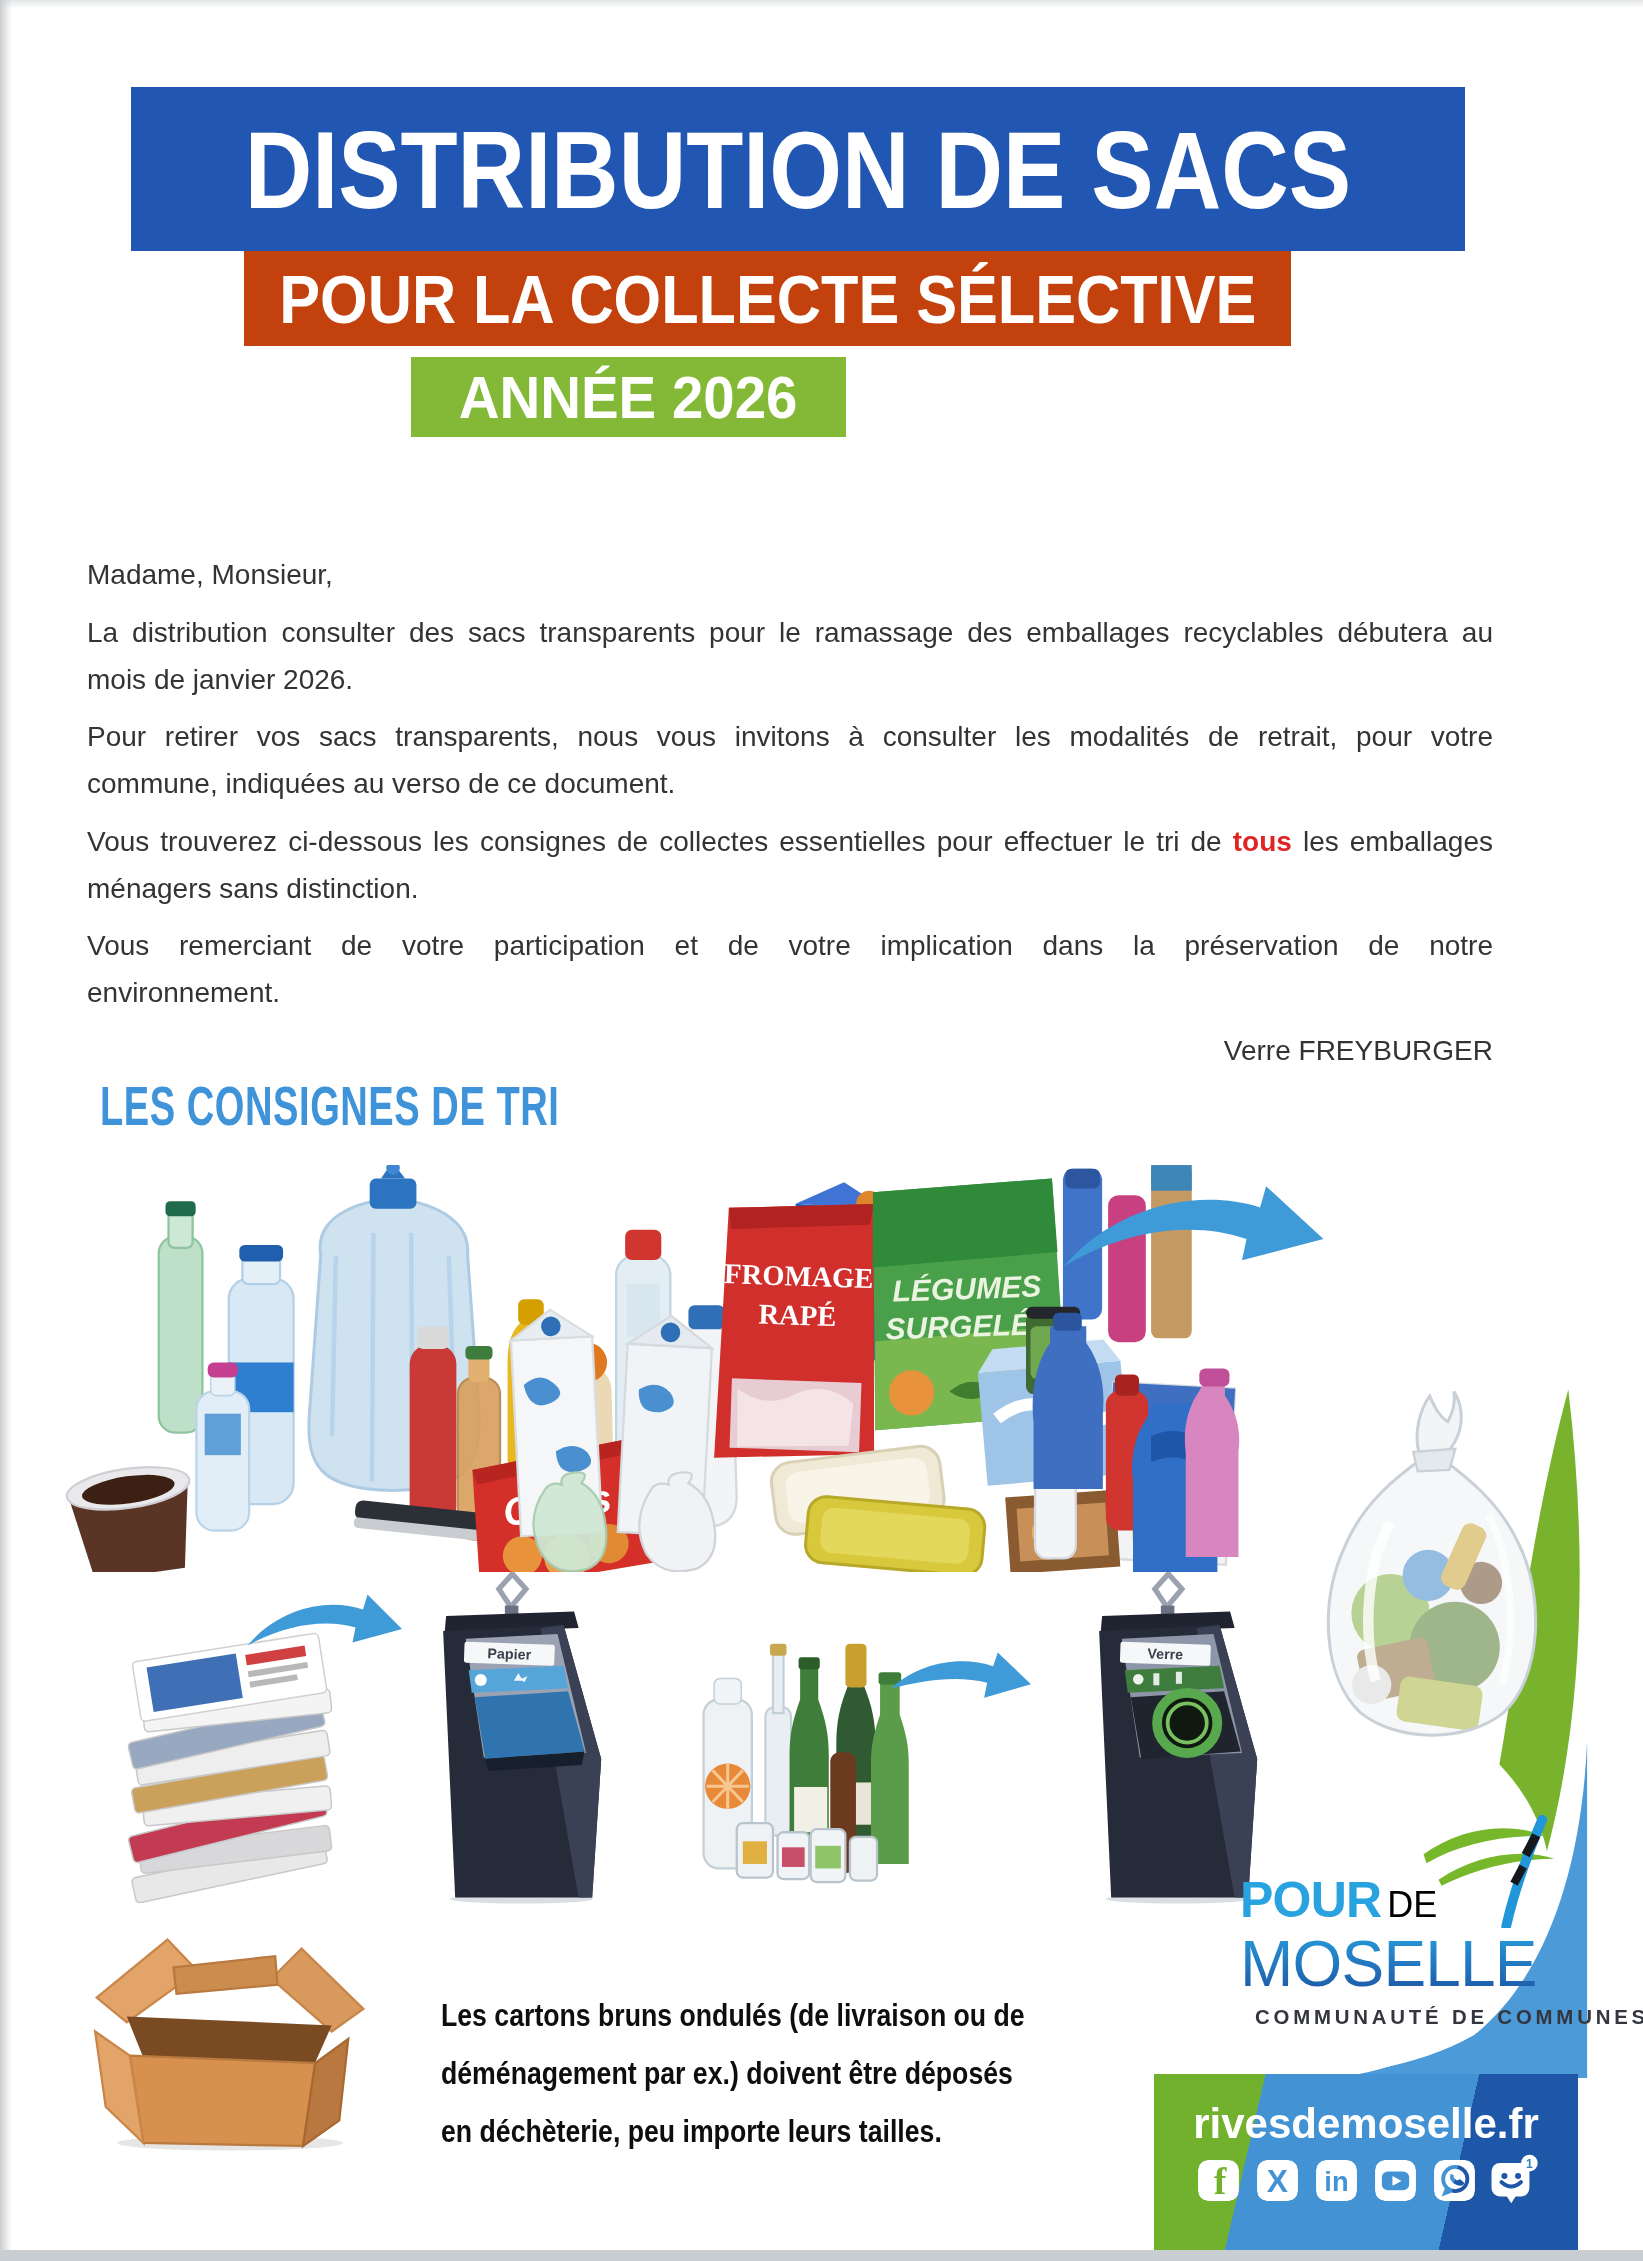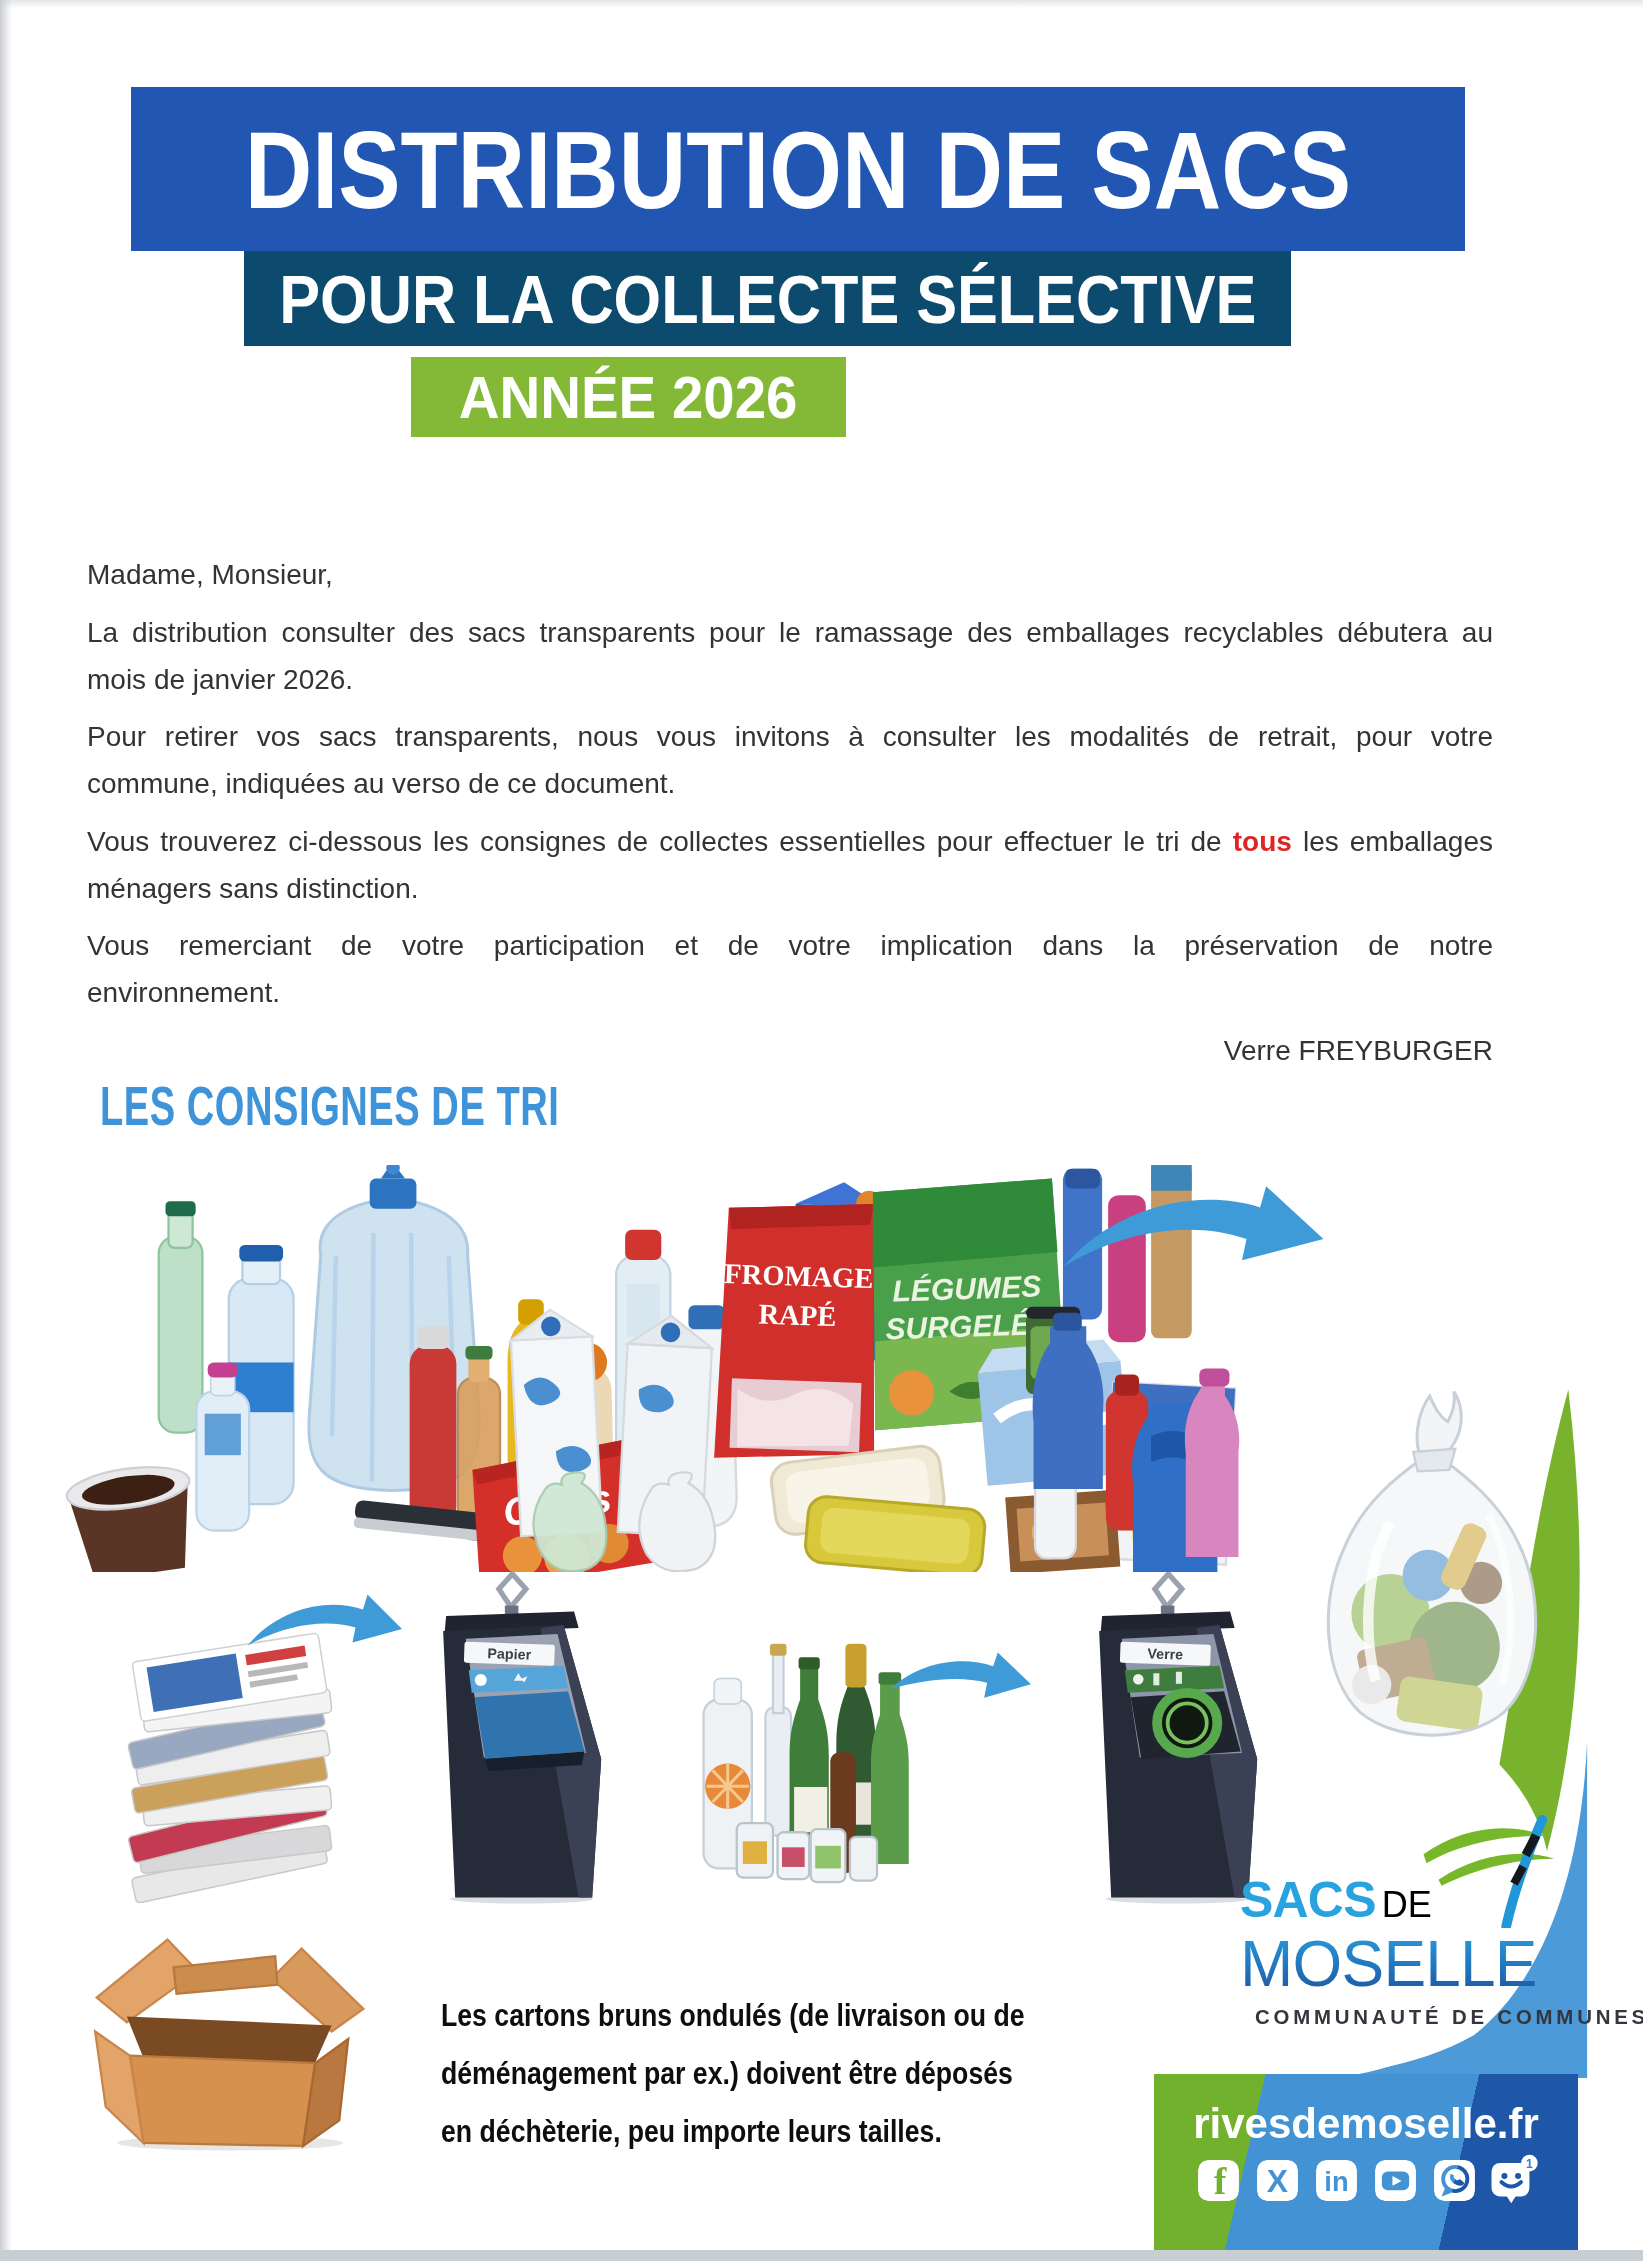--- a/index.html
+++ b/index.html
@@ -11,21 +11,21 @@
   .edge-left{position:absolute;left:0;top:0;bottom:0;width:12px;
     background:linear-gradient(to right,rgba(160,165,170,.55),rgba(255,255,255,0));}
   .edge-top{position:absolute;left:0;top:0;right:0;height:7.5px;
     background:linear-gradient(to bottom,rgba(200,204,208,.5),rgba(255,255,255,0));}
   .edge-bottom{position:absolute;left:0;bottom:0;right:0;height:10.6px;background:#c9ced3;}
 
   
   .banner{position:absolute;display:flex;align-items:center;justify-content:center;color:#fff;}
   #banner1{left:131px;top:87px;width:1334px;height:164px;background:#2156b2;}
   #banner1 .bt{font-size:110px;font-weight:800;transform:scaleX(.85);white-space:nowrap;}
-  #banner2{left:244px;top:251px;width:1047px;height:95px;background:#0c4a6e;}
+  #banner2{left:244px;top:251px;width:1047px;height:95px;background:#c2410c;}
   #banner2 .bt{font-size:68px;font-weight:800;transform:scaleX(.9);white-space:nowrap;}
   #banner3{left:411px;top:357px;width:435px;height:80px;background:#83b936;}
   #banner3 .bt{font-size:60px;font-weight:800;transform:scaleX(.94);white-space:nowrap;}
 
   
   #letter{position:absolute;left:87px;top:507px;width:1406px;color:#333;
     font-size:28px;line-height:47px;font-weight:400;margin-top:44px;}
   #letter .para{margin:0 0 10.6px 0;}
   .jl{text-align:justify;text-align-last:justify;}
   .ll{text-align:left;}
@@ -444,21 +444,21 @@
   </div>
 
   <svg class="art" style="left:1416px;top:1815px;" width="139" height="113" viewBox="0 0 185 150">
     <path d="M 10,52 C 60,16 122,8 174,28 C 118,26 58,38 14,64 Z" fill="#76b82a"></path>
     <path d="M 30,86 C 80,52 142,44 184,58 C 132,58 78,72 34,94 Z" fill="#76b82a"></path>
     <path d="M 168,6 C 150,48 132,95 120,148" stroke="#2196d8" stroke-width="13" fill="none" stroke-linecap="round"></path>
     <rect x="138" y="34" width="30" height="12" fill="#15181c" transform="rotate(-62 153 40)"></rect>
     <rect x="124" y="74" width="26" height="11" fill="#15181c" transform="rotate(-62 137 80)"></rect>
   </svg>
   <div id="logo-line1">
-    <span class="big">SACS</span><span class="lite">DE</span>
+    <span class="big">POUR</span><span class="lite">DE</span>
   </div>
   <div id="logo-line2">MOSELLE</div>
   <div id="logo-tagline">COMMUNAUTÉ DE COMMUNES</div>
 
   <div id="footer">
     <div id="footer-url">rivesdemoselle.fr</div>
     <div id="social">
       <svg class="sicon" viewBox="0 0 62 62">
         <mask id="m-fb">
             <rect x="4" y="4" width="54" height="54" rx="13" fill="#fff"></rect>

